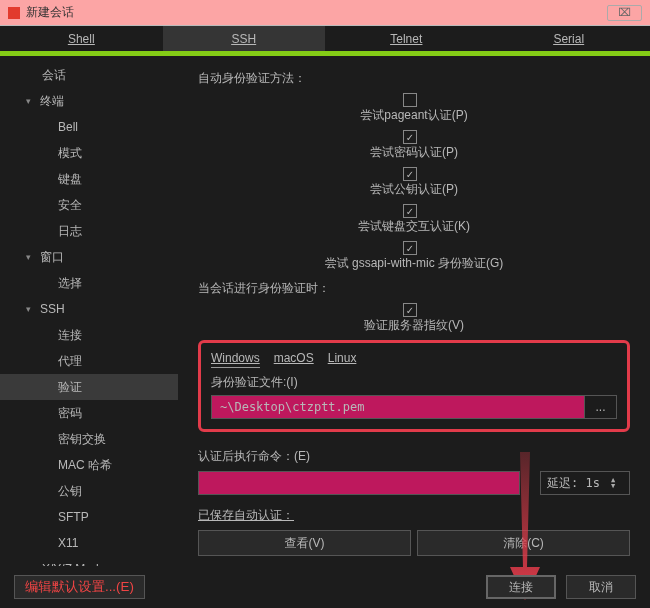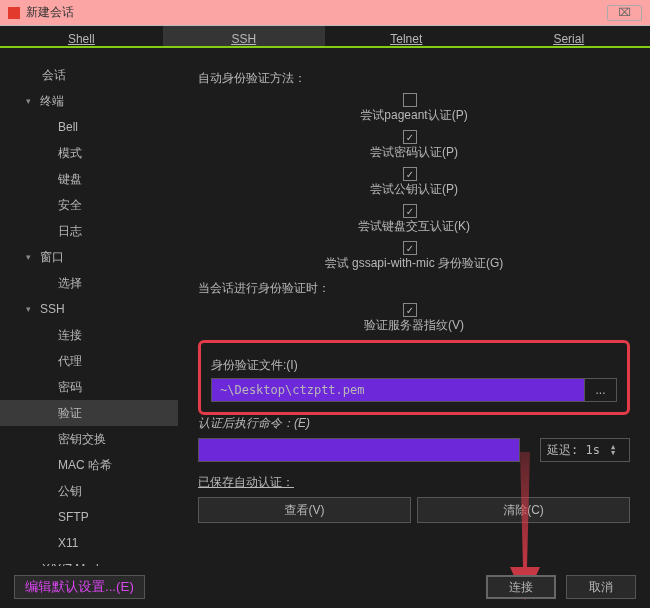--- a/index.html
+++ b/index.html
@@ -23,21 +23,21 @@
     border-bottom: 1px solid #bbb;
   }
   .title-icon {
     width: 12px; height: 12px; background: #e23b2e; margin-right: 6px;
   }
   .title-text { flex: 1; }
   .title-close {
     border: 1px solid #aaa; border-radius: 2px; padding: 0 10px; height: 16px; line-height: 12px; font-size: 11px; color: #666; cursor: pointer;
   }
   .tabs {
-    display: flex; height: 22px; background: #1c1c1c; border-bottom: 2px solid #84cc16;
+    display: flex; height: 30px; background: #1c1c1c; border-bottom: 5px solid #84cc16;
   }
   .tab {
     flex: 1; text-align: center; line-height: 26px; cursor: pointer; color: #b8b8b8;
     text-decoration: underline;
   }
   .tab.active { background: #353535; }
   .body {
     display: flex; position: absolute; top: 52px; left: 0; right: 0; bottom: 42px;
   }
   .sidebar {
@@ -63,39 +63,39 @@
   .chk-label { }
   .redbox {
     border: 3px solid #e23b4a; border-radius: 6px; padding: 8px 10px 10px 10px; margin-top: 6px;
   }
   .os-tabs { display: flex; gap: 14px; margin-bottom: 6px; }
   .os-tab { cursor: pointer; text-decoration: underline; padding-bottom: 2px; }
   .os-tab.active { border-bottom: 1px solid #999; }
   .id-file-label { margin: 6px 0 4px 0; }
   .input-row { display: flex; align-items: stretch; }
   .text-input {
-    flex: 1; height: 24px; background: #6d28d9; border: 1px solid #555; color: #b8b8b8; padding: 0 8px; font-family: Consolas, monospace; font-size: 12px;
+    flex: 1; height: 24px; background: #be185d; border: 1px solid #555; color: #b8b8b8; padding: 0 8px; font-family: Consolas, monospace; font-size: 12px;
   }
   .browse-btn {
     width: 32px; border: 1px solid #555; border-left: none; background: #1c1c1c; color: #b8b8b8; cursor: pointer; display:flex; align-items:center; justify-content:center;
   }
   .cmd-row { display:flex; align-items:center; gap: 20px; margin-top:4px;}
   .delay-box {
     width: 90px; height: 24px; background: #1c1c1c; border: 1px solid #555; color:#b8b8b8; display:flex; align-items:center; padding:0 6px; font-family: Consolas, monospace;
   }
   .spinner { width: 12px; display:flex; flex-direction:column; font-size:7px; line-height:6px; color:#aaa; margin-left:auto;}
   .btn-row { display:flex; gap:6px; margin-top:4px;}
   .wide-btn {
     flex:1; height:26px; background:#2a2a2a; border:1px solid #555; color:#b8b8b8; cursor:pointer; display:flex; align-items:center; justify-content:center;
   }
   .footer {
     position:absolute; left:0; right:0; bottom:0; height:42px; display:flex; align-items:center; padding: 0 14px; gap: 10px;
   }
   .footer-left-btn {
-    height:24px; padding: 0 10px; background:#2a2a2a; border:1px solid #555; color:#d946ef; cursor:pointer;
+    height:24px; padding: 0 10px; background:#2a2a2a; border:1px solid #555; color:#ef4444; cursor:pointer;
   }
   .footer-spacer { flex:1; }
   .footer-btn {
     width: 70px; height:24px; background:#2a2a2a; border:2px solid #666; color:#b8b8b8; cursor:pointer; display:flex; align-items:center; justify-content:center;
   }
   .footer-btn.cancel { border:1px solid #555; }
   .arrow {
     position:absolute; right:100px; top:400px; pointer-events:none;
   }
   .u { text-decoration: underline; }
@@ -151,27 +151,27 @@
     <div class="tree-item" style="padding-left:26px;">
         <span class="tree-chev">▾</span>
         <span>SSH</span>
       </div>
     <div class="tree-item ind2">
         <span>连接</span>
       </div>
     <div class="tree-item ind2">
         <span>代理</span>
       </div>
-    <div class="tree-item ind2">
-        <span>密码</span>
-      </div>
     <div class="tree-item ind2 selected">
         <span>验证</span>
       </div>
     <div class="tree-item ind2">
+        <span>密码</span>
+      </div>
+    <div class="tree-item ind2">
         <span>密钥交换</span>
       </div>
     <div class="tree-item ind2">
         <span>MAC 哈希</span>
       </div>
     <div class="tree-item ind2">
         <span>公钥</span>
       </div>
     <div class="tree-item ind2">
         <span>SFTP</span>
@@ -208,28 +208,33 @@
       <span class="chk-label">尝试 gssapi-with-mic 身份验证(G)</span>
     </div>
 
     <div class="section-label">当会话进行身份验证时：</div>
     <div class="chk">
       <span class="chk-box">✓</span>
       <span class="chk-label">验证服务器指纹(V)</span>
     </div>
 
     <div class="redbox">
+      <div class="os-tabs">
+        <div class="os-tab active">Windows</div>
+        <div class="os-tab">macOS</div>
+        <div class="os-tab">Linux</div>
+      </div>
       <div class="id-file-label">身份验证文件:(I)</div>
       <div class="input-row">
         <input class="text-input" value="~\Desktop\ctzptt.pem" style="">
         <div class="browse-btn">...</div>
       </div>
     </div>
 
-    <div class="section-label" style="margin-top:0;font-style:italic;">认证后执行命令：(E)</div>
+    <div class="section-label" style="margin-top:16px;">认证后执行命令：(E)</div>
     <div class="cmd-row">
       <input class="text-input" style="flex: 1 1 0%;" value="">
       <div class="delay-box">
         <span>延迟: 1s</span>
         <span class="spinner">
             <span>▲</span>
             <span>▼</span>
           </span>
       </div>
     </div>

